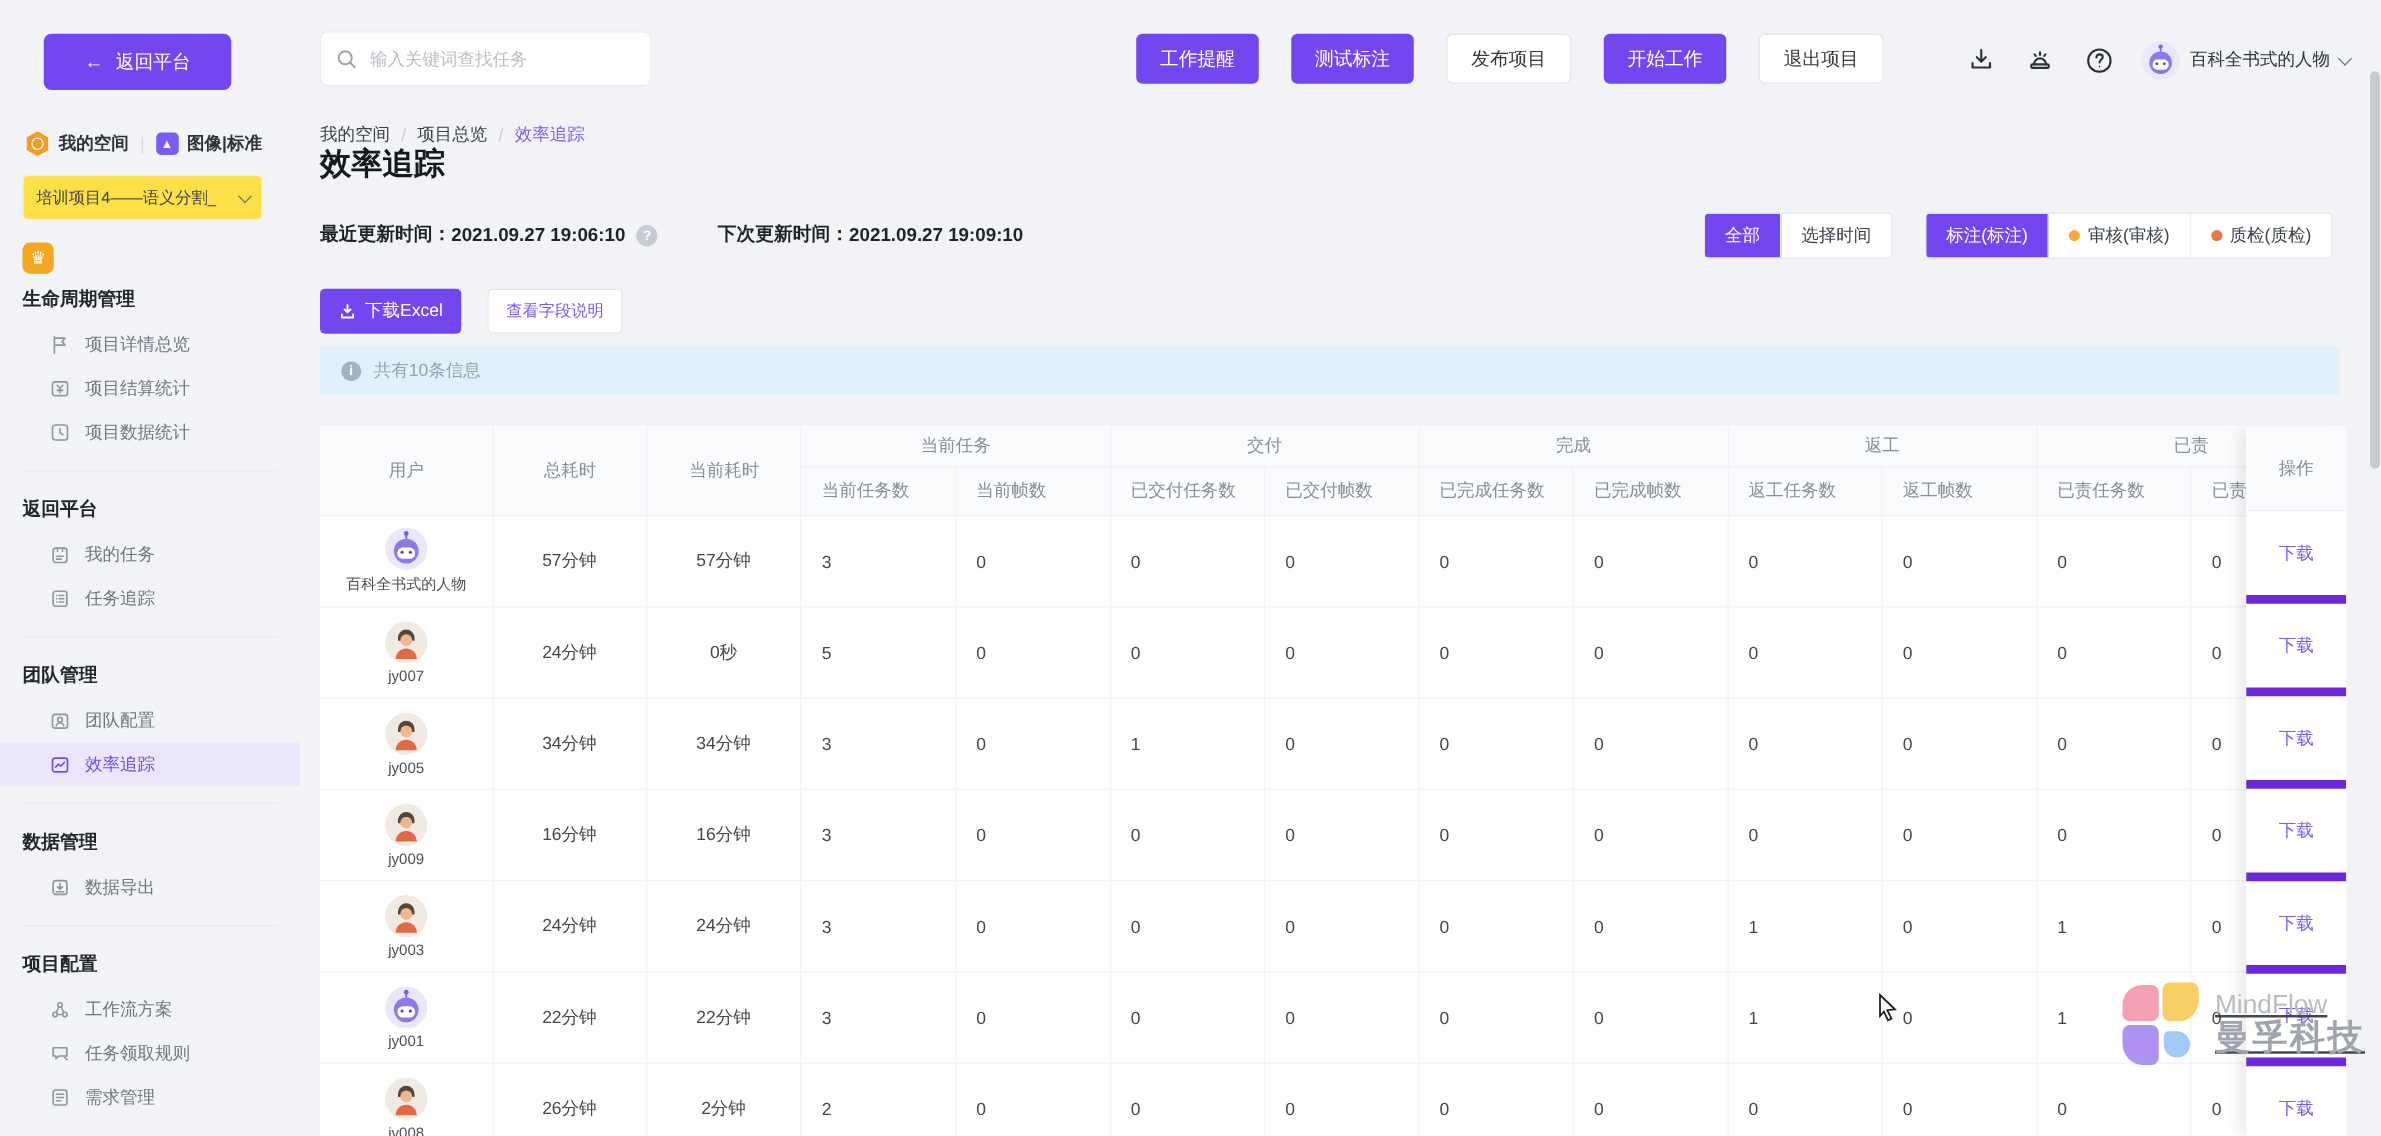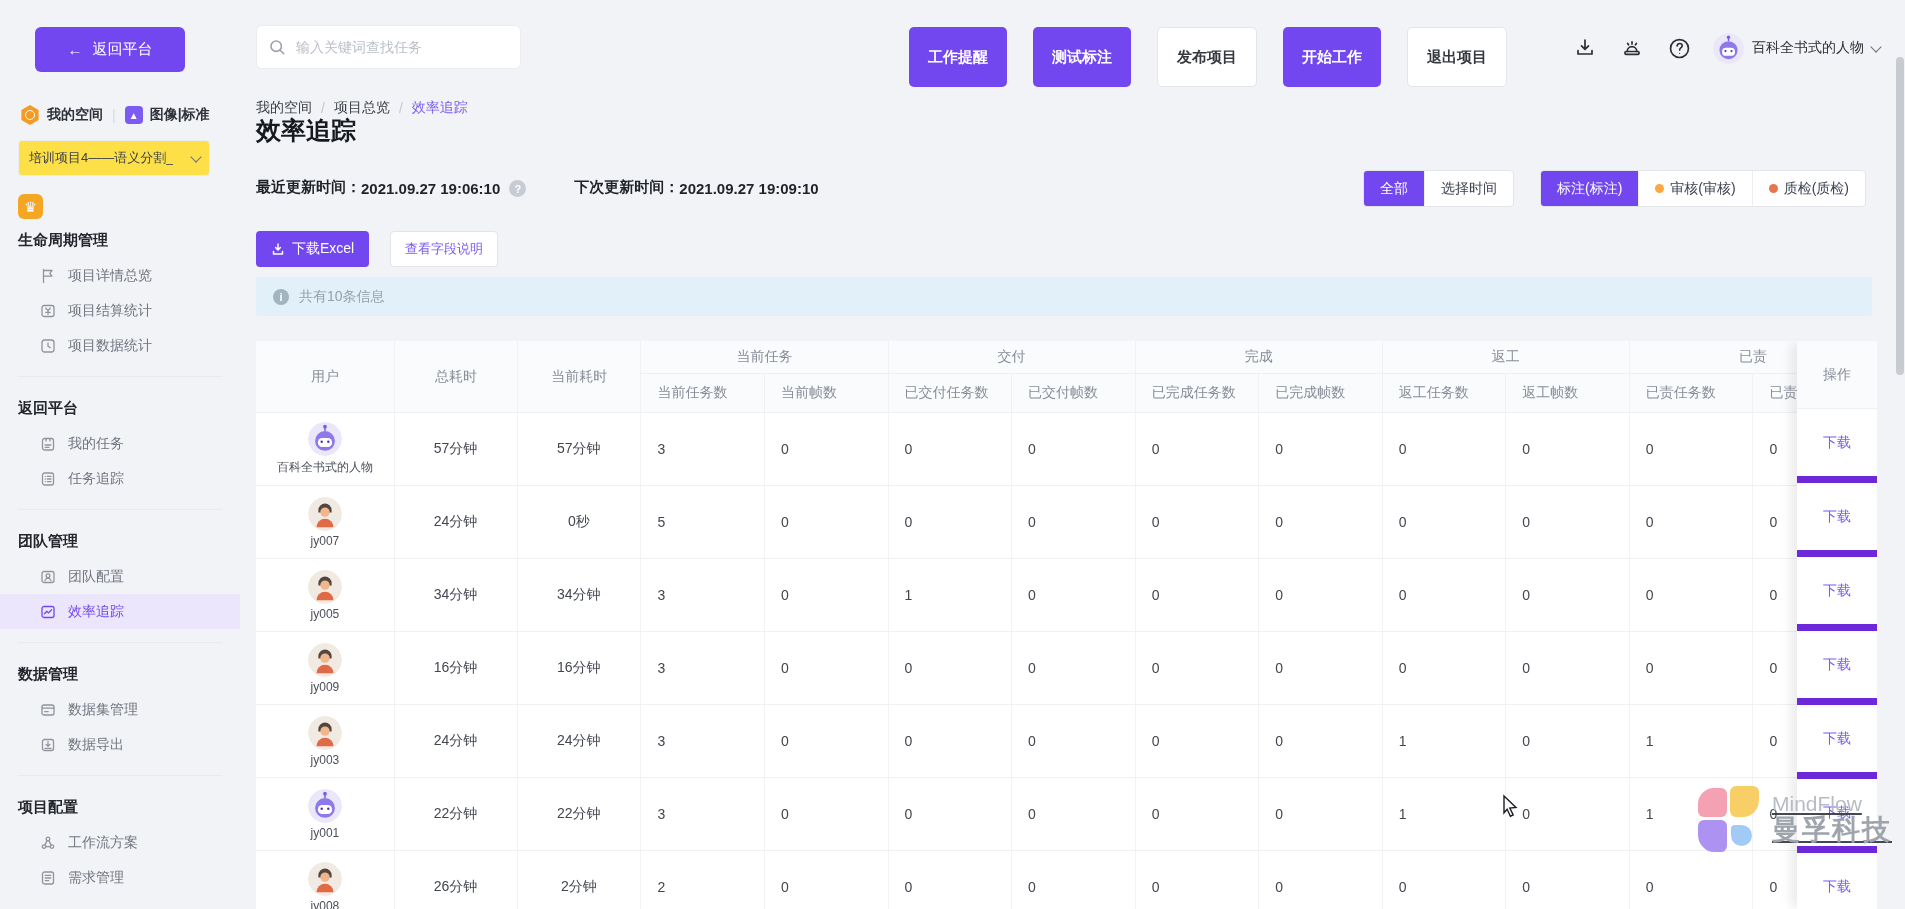--- a/index.html
+++ b/index.html
@@ -8,21 +8,21 @@
   svg{display:block;}
 
   
   .back-btn{position:absolute;left:35px;top:27px;width:150px;height:45px;background:#7247f0;color:#fff;
     border:none;border-radius:6px;font-size:15px;display:flex;align-items:center;justify-content:center;gap:10px;cursor:pointer;}
   .search-box{position:absolute;left:256px;top:25px;width:265px;height:44px;background:#fff;border:1px solid #ededf0;
     border-radius:6px;display:flex;align-items:center;padding:0 12px;box-sizing:border-box;gap:8px;}
   .search-box input{border:none;outline:none;flex:1;font-size:14px;color:#6b7078;background:transparent;font-family:inherit;}
   .search-box input::placeholder{color:#b9bec7;}
   .topbar-buttons{position:absolute;left:909px;top:27px;display:flex;gap:26px;}
-  .tb-btn{height:60px;padding:0 19px;border-radius:5px;font-size:15px;cursor:pointer;font-family:inherit;white-space:nowrap;font-weight:bold;}
+  .tb-btn{height:40px;padding:0 19px;border-radius:5px;font-size:15px;cursor:pointer;font-family:inherit;white-space:nowrap;}
   .tb-btn.primary{background:#7247f0;color:#fff;border:none;}
   .tb-btn.default{background:#fff;color:#34383f;border:1px solid #e3e5e9;}
   .topbar-icons{position:absolute;left:1572px;top:30px;height:36px;display:flex;align-items:center;gap:21px;color:#2b2e34;}
   .t-icon{width:26px;height:26px;display:flex;align-items:center;justify-content:center;cursor:pointer;}
   .user-chip{display:flex;align-items:center;gap:8px;cursor:pointer;}
   .user-chip .uname{font-size:14px;color:#2f333a;}
   .avatar30{width:31px;height:31px;border-radius:50%;overflow:hidden;}
   .chev{width:7px;height:7px;border-right:1.5px solid #6d727b;border-bottom:1.5px solid #6d727b;transform:rotate(45deg);margin-top:-3px;}
 
   
@@ -256,47 +256,47 @@
               <path d="M4.5 9.7l2.3-2.4 1.8 1.6 3-3.1"></path>
             </svg>
           </span>
           <span>效率追踪</span>
         </div>
         <div class="divider"></div>
         <div class="sec-title">数据管理</div>
         <div class="s-item">
           <span class="icn">
             <svg width="16" height="16" viewBox="0 0 16 16" fill="none" stroke="currentColor" stroke-width="1.3" stroke-linecap="round" stroke-linejoin="round">
-              <rect x="2" y="3" width="12" height="10" rx="2"></rect>
-              <path d="M2 6.2h12M4.8 9.6h3.4"></path>
-            </svg>
-          </span>
-          <span>数据集管理</span>
-        </div>
-        <div class="s-item">
-          <span class="icn">
-            <svg width="16" height="16" viewBox="0 0 16 16" fill="none" stroke="currentColor" stroke-width="1.3" stroke-linecap="round" stroke-linejoin="round">
               <rect x="2.5" y="2.5" width="11" height="11" rx="2"></rect>
               <path d="M8 4.6v4.6M6 7.4l2 1.9 2-1.9M5 11.4h6"></path>
             </svg>
           </span>
           <span>数据导出</span>
         </div>
         <div class="divider"></div>
         <div class="sec-title">项目配置</div>
         <div class="s-item">
           <span class="icn">
             <svg width="16" height="16" viewBox="0 0 16 16" fill="none" stroke="currentColor" stroke-width="1.3" stroke-linecap="round" stroke-linejoin="round">
               <circle cx="8" cy="4" r="1.8"></circle>
               <circle cx="4.1" cy="11.6" r="1.8"></circle>
               <circle cx="11.9" cy="11.6" r="1.8"></circle>
               <path d="M7.1 5.6l-2 4M8.9 5.6l2 4M6 11.6h4"></path>
             </svg>
           </span>
           <span>工作流方案</span>
+        </div>
+        <div class="s-item">
+          <span class="icn">
+            <svg width="16" height="16" viewBox="0 0 16 16" fill="none" stroke="currentColor" stroke-width="1.3" stroke-linecap="round" stroke-linejoin="round">
+              <path d="M2.5 3.2h11v6.6H7.2L4.8 12v-2.2H2.5z"></path>
+              <path d="M11.6 10.6l2 2.2"></path>
+            </svg>
+          </span>
+          <span>任务领取规则</span>
         </div>
         <div class="s-item">
           <span class="icn">
             <svg width="16" height="16" viewBox="0 0 16 16" fill="none" stroke="currentColor" stroke-width="1.3" stroke-linecap="round" stroke-linejoin="round">
               <rect x="2.5" y="2" width="11" height="12" rx="2"></rect>
               <path d="M5.2 5.4h5.6M5.2 8h5.6M5.2 10.6h3.6"></path>
             </svg>
           </span>
           <span>需求管理</span>
         </div>

